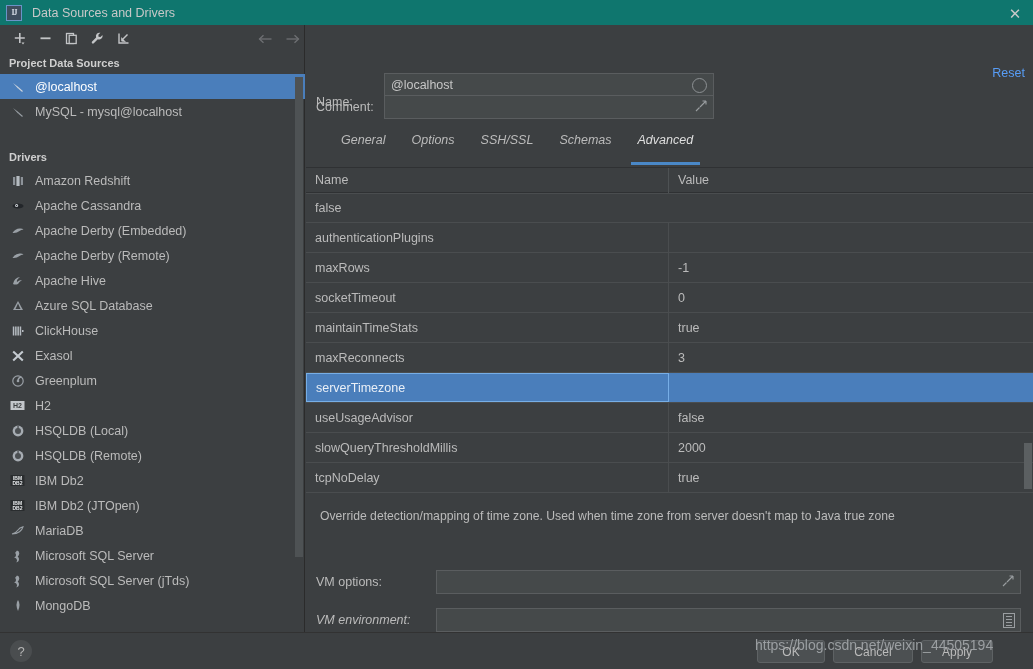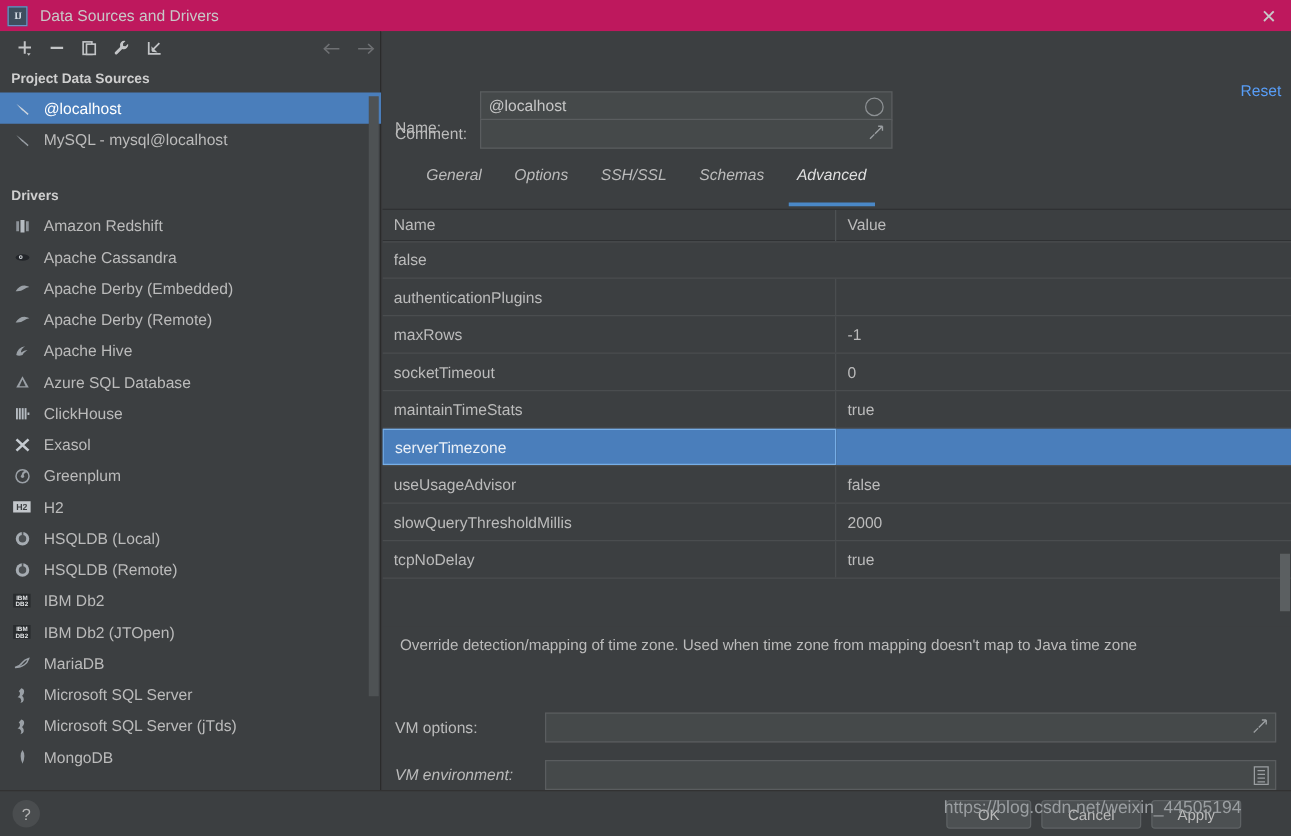--- a/index.html
+++ b/index.html
@@ -7,21 +7,21 @@
     width: 1033px; height: 669px;
     background: #3c3f41;
     font-family: "Liberation Sans", sans-serif;
     overflow: hidden;
   }
   body { position: relative; color: #bbbbbb; font-size: 12.5px; }
 
   
   #titlebar {
     position: absolute; left: 0; top: 0; width: 1033px; height: 25px;
-    background: #be185d;
+    background: #0f766e;
     display: flex; align-items: center;
   }
   #app-logo {
     width: 16px; height: 16px; margin-left: 6px; flex: none;
     background: #3f4e5e; border: 1px solid #6b93c7;
     display: flex; align-items: center; justify-content: center;
     font-size: 8px; font-weight: bold; color: #d6dde6;
     font-family: "Liberation Serif", serif; letter-spacing: -1px;
   }
   #title-text {
@@ -526,41 +526,45 @@
       <div class="td value-col">-1</div>
     </div>
     <div class="tr">
       <div class="td name-col">socketTimeout</div>
       <div class="td value-col">0</div>
     </div>
     <div class="tr">
       <div class="td name-col">maintainTimeStats</div>
       <div class="td value-col">true</div>
     </div>
+    <div class="tr">
+      <div class="td name-col">maxReconnects</div>
+      <div class="td value-col">3</div>
+    </div>
     <div class="tr selected">
       <div class="td name-col">serverTimezone</div>
       <div class="td value-col"></div>
     </div>
     <div class="tr">
       <div class="td name-col">useUsageAdvisor</div>
       <div class="td value-col">false</div>
     </div>
     <div class="tr">
       <div class="td name-col">slowQueryThresholdMillis</div>
       <div class="td value-col">2000</div>
     </div>
     <div class="tr">
       <div class="td name-col">tcpNoDelay</div>
       <div class="td value-col">true</div>
     </div>
 
     <div id="tbl-sb"></div>
   </div>
 
-  <div id="desc">Override detection/mapping of time zone. Used when time zone from mapping doesn't map to Java time zone</div>
+  <div id="desc">Override detection/mapping of time zone. Used when time zone from server doesn't map to Java true zone</div>
 
   <div class="form-row" id="vm-opts-row">
     <div class="vm-label">VM options:</div>
     <div class="txt-field vm-field">
       <span></span>
       <span class="expand-icon">
         <svg width="12" height="12" viewBox="0 0 12 12">
           <path d="M11 1 L5 7 M11 1 H7.5 M11 1 V4.5 M1 11 L4.5 7.5" stroke="#9a9ea1" stroke-width="1.1" fill="none"></path>
         </svg>
       </span>

